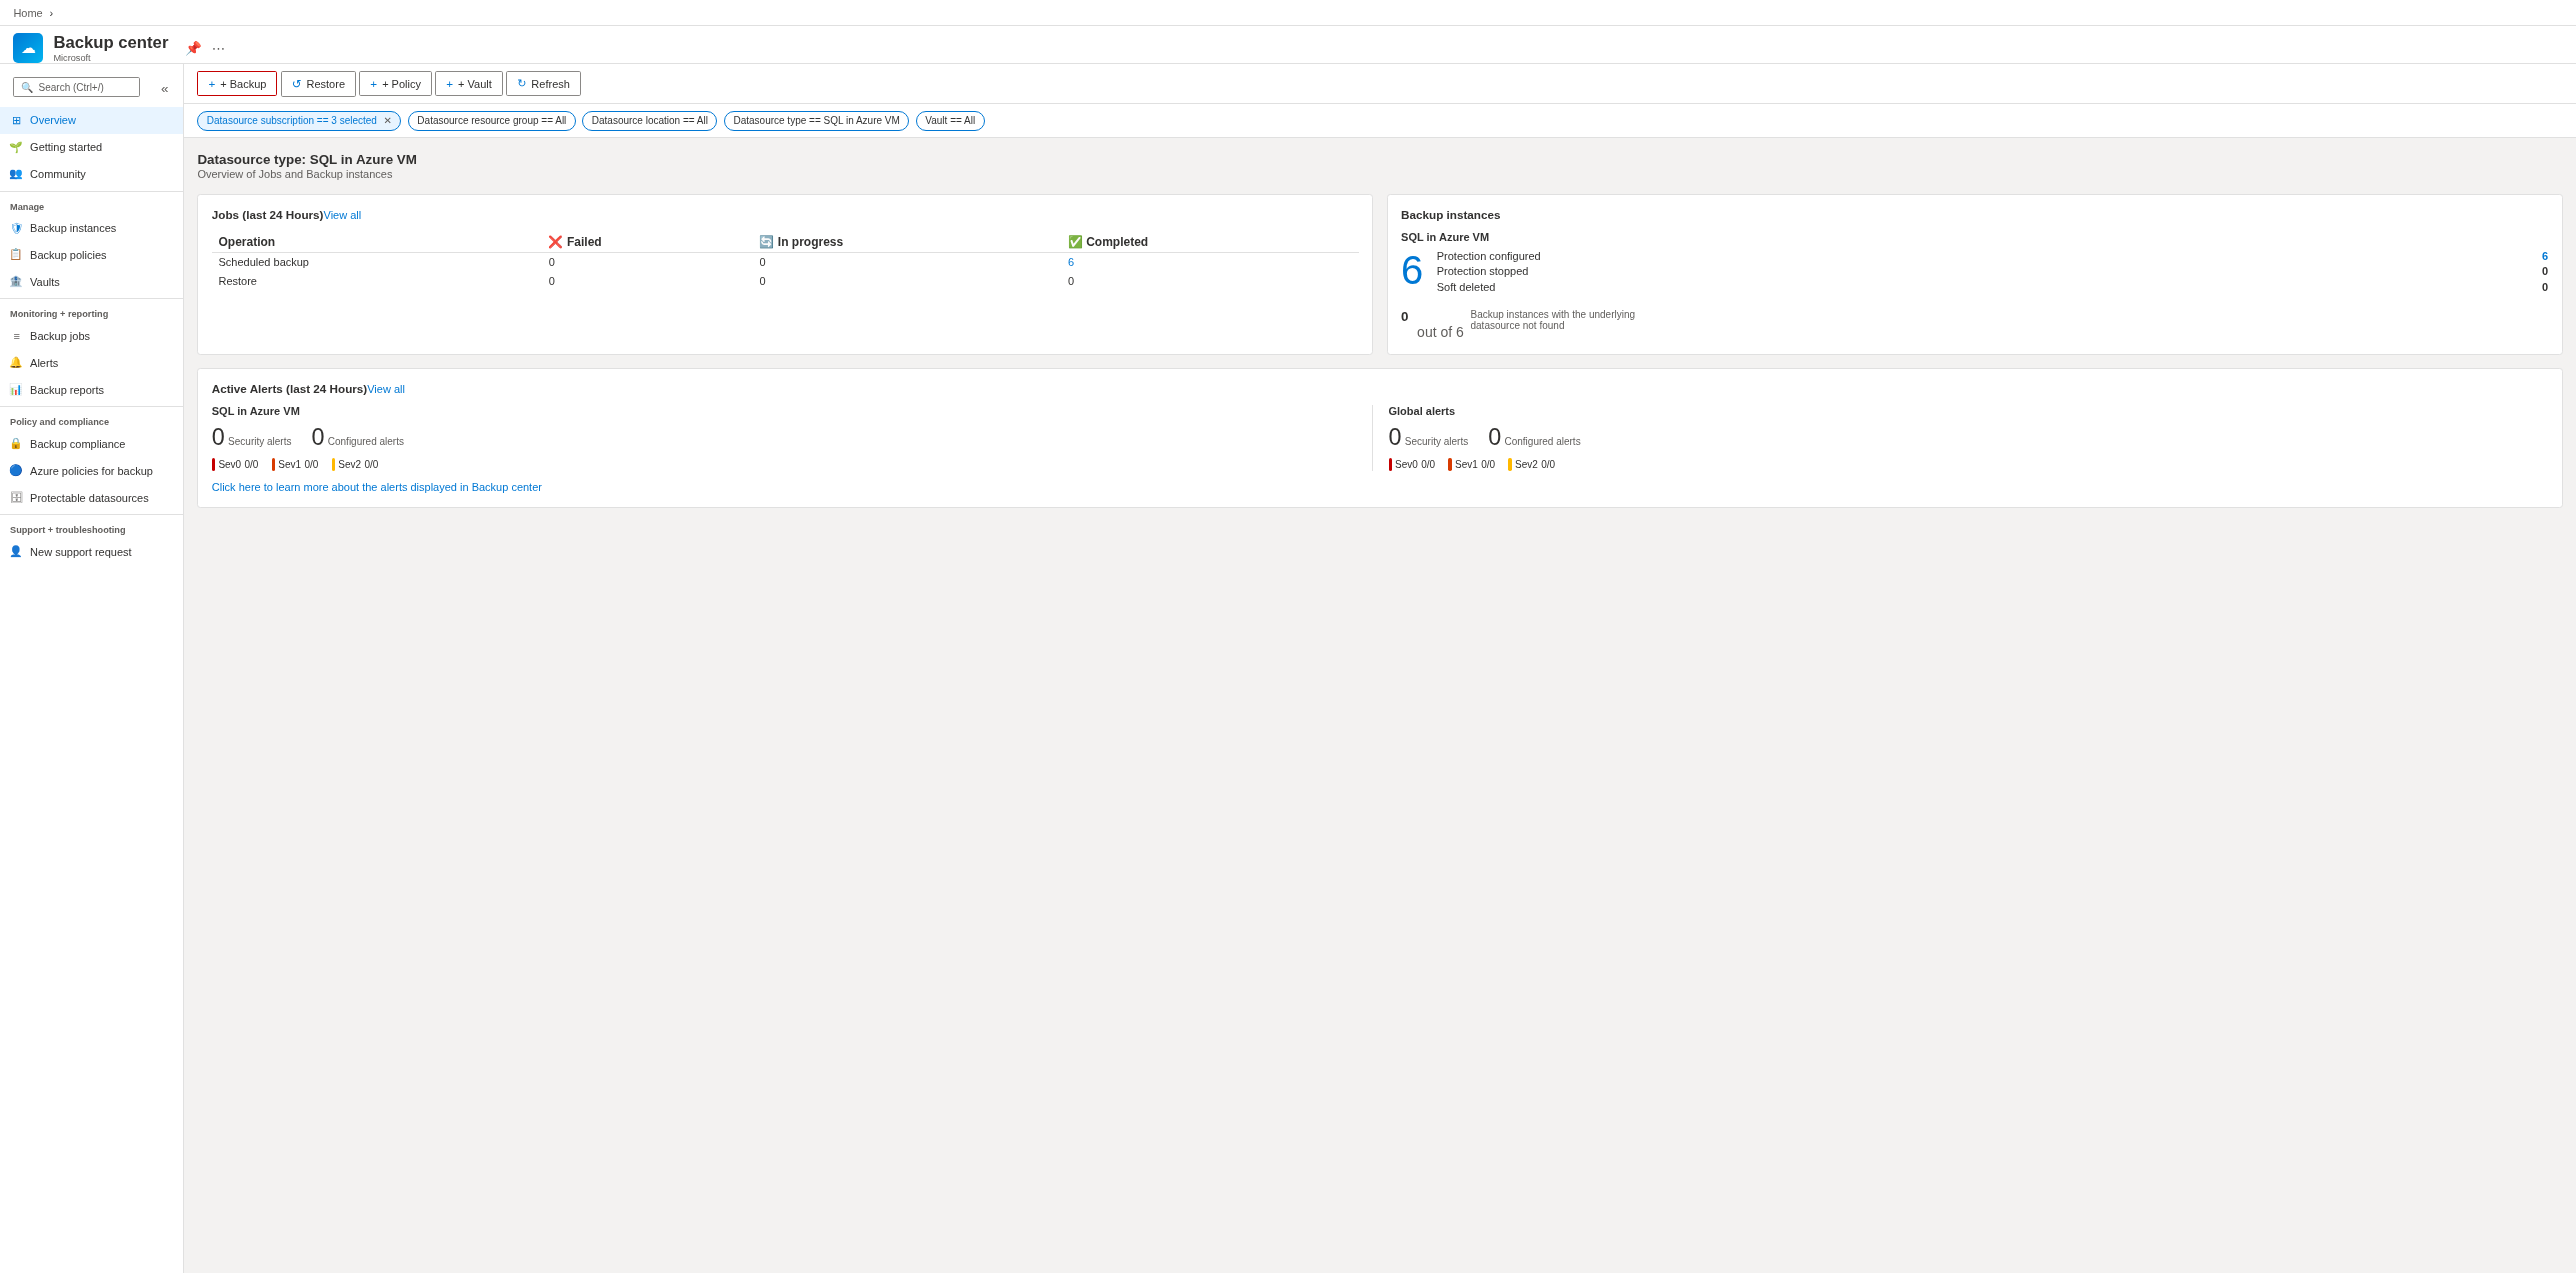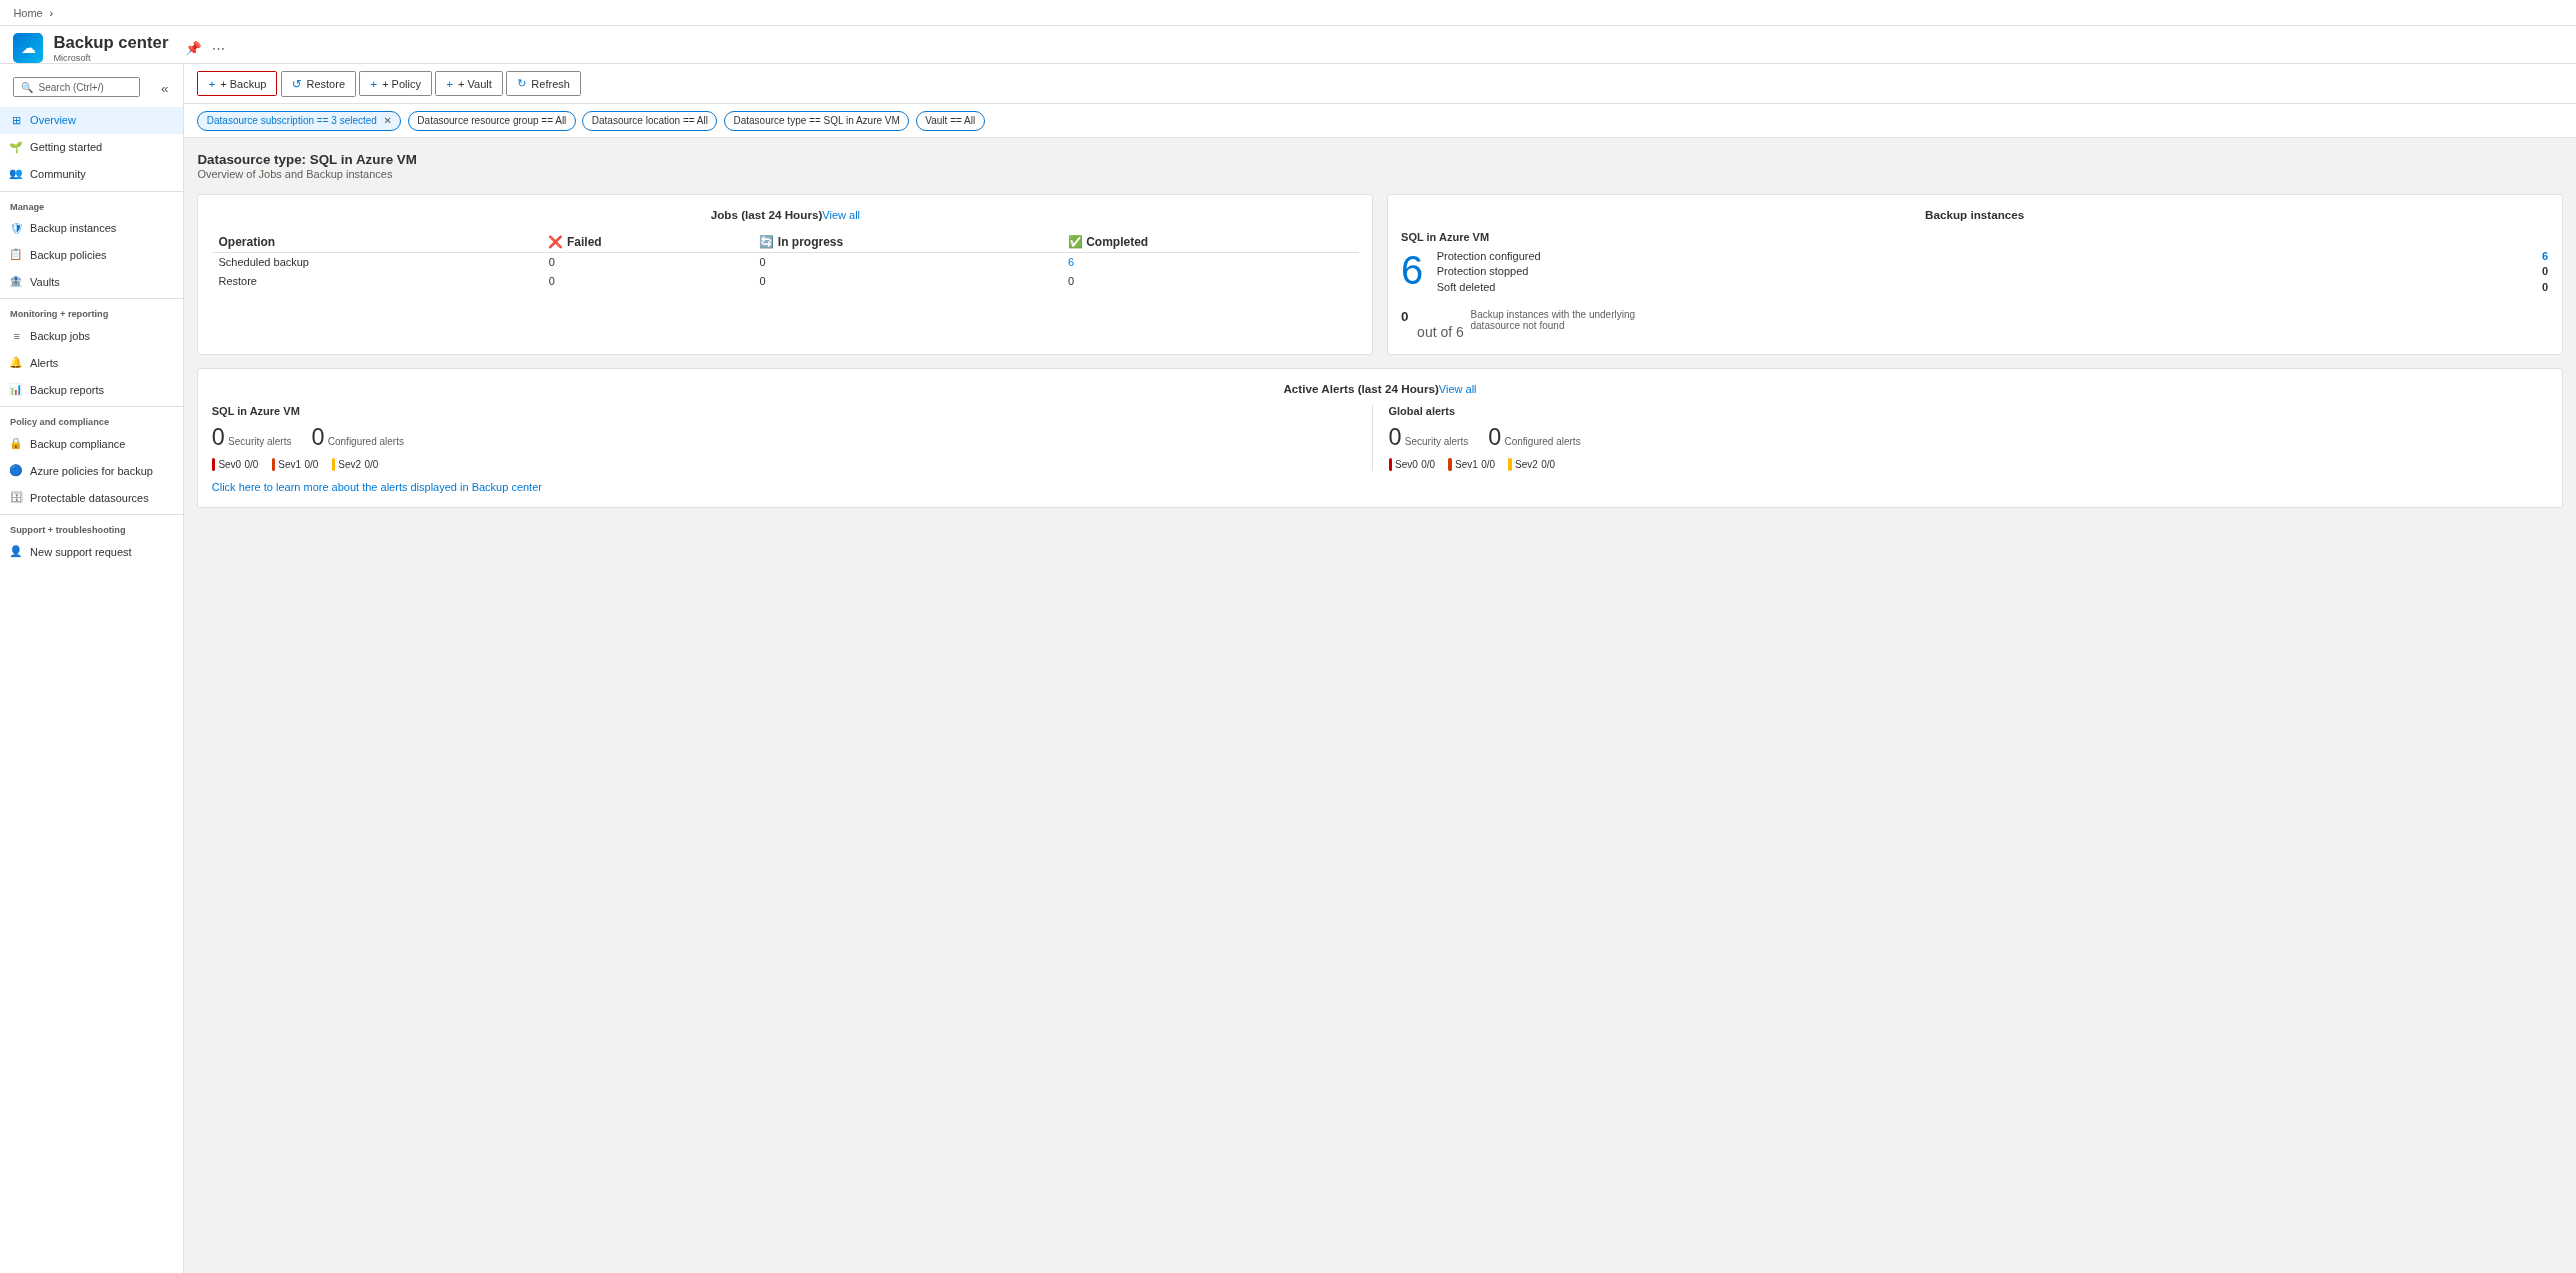--- a/index.html
+++ b/index.html
@@ -62,21 +62,21 @@
     .section-title { font-size: 13.4px; font-weight: 600; color: #323130; margin-bottom: 1.7px; }
     .section-subtitle { font-size: 11px; color: #605e5c; margin-bottom: 13.4px; }
 
     
     .cards-row { display: flex; gap: 13.4px; margin-bottom: 13.4px; }
 
     .card { background: #fff; border: 0.8px solid #e0e0e0; border-radius: 3.3px; padding: 13.4px; }
     .card-left { flex: 1; min-width: 0; }
     .card-right { flex: 1; min-width: 0; }
 
-    .card-header { display: flex; justify-content: center; align-items: center; margin-bottom: 10px; }
+    .card-header { display: flex; justify-content: flex-start; align-items: center; margin-bottom: 10px; }
     .card-title { font-size: 11.7px; font-weight: 600; color: #323130; }
     .view-all-link { color: #0078d4; text-decoration: none; font-size: 11px; cursor: pointer; }
 
     
     .jobs-table { width: 100%; border-collapse: collapse; }
     .jobs-table th { font-size: 12px; font-weight: 600; color: #323130; padding: 3.3px 6.7px; text-align: left; border-bottom: 0.8px solid #e0e0e0; }
     .jobs-table td { font-size: 11px; padding: 3.3px 6.7px; color: #323130; }
     .jobs-table .status-header { display: flex; align-items: center; gap: 3.3px; }
     .status-failed { color: #c50000; }
     .status-progress { color: #0078d4; }

